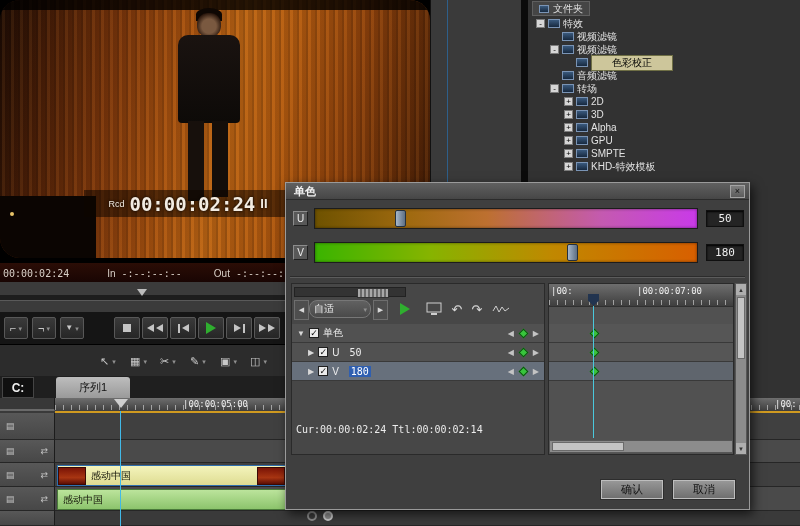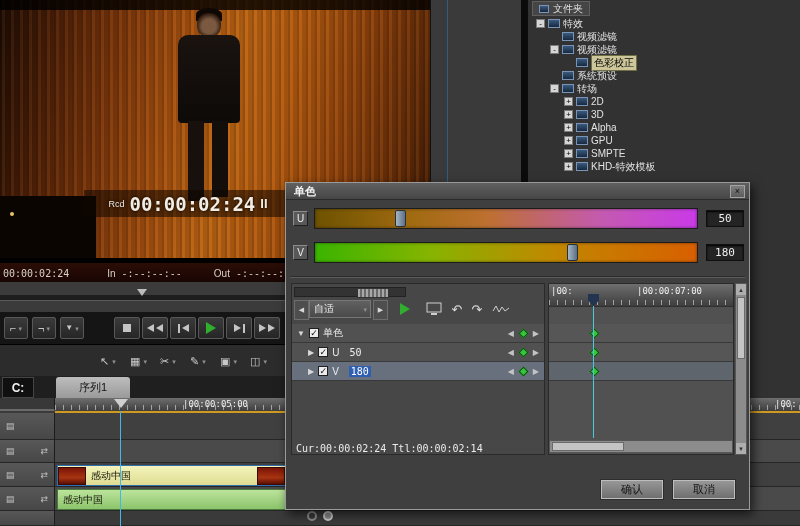--- a/index.html
+++ b/index.html
@@ -5,21 +5,21 @@
   html,body{margin:0;padding:0;background:#222;}
   #app{position:relative;width:800px;height:526px;background:#3a3a3a;overflow:hidden;
        font-family:"Liberation Sans",sans-serif;color:#ddd;font-size:10px;}
   .abs{position:absolute;}
   .mono{font-family:"DejaVu Sans Mono",monospace;}
   .flex{display:flex;align-items:center;}
 
   
   #preview{left:0;top:0;width:430px;height:262px;background:#000;border-right:1px solid #111;}
   #pimg{position:absolute;left:0;top:0;width:430px;height:258px;overflow:hidden;
-        background:linear-gradient(100deg,#1c0b04 0%,#4a1e07 12%,#7a350b 26%,#a5500f 40%,#bb6414 52%,#b25a10 64%,#8f420c 78%,#5f2a08 92%,#3a1805 100%);}
+        background:linear-gradient(100deg,#1c0b04 0%,#4a1e07 12%,#7a350b 26%,#a5500f 40%,#bb6414 52%,#b25a10 64%,#8f420c 78%,#5f2a08 92%,#3a1805 100%);border-radius:20px;}
   .streaks{position:absolute;left:0;top:0;width:430px;height:258px;opacity:.65;
         background:repeating-linear-gradient(90deg,rgba(0,0,0,.30) 0 2px,rgba(255,180,80,.10) 2px 5px,rgba(0,0,0,.16) 5px 9px);}
   #tc-overlay{position:absolute;left:84px;top:190px;width:208px;height:27px;background:rgba(15,5,0,.55);
         display:flex;align-items:center;justify-content:center;gap:5px;color:#f3ece2;text-shadow:0 0 3px #000;}
   #tc-overlay .rcd{font-size:9px;} #tc-overlay .tc{font-size:19px;font-weight:bold;} #tc-overlay .pp{font-size:13px;font-weight:bold;}
 
   
   #statusbar{left:0;top:262px;width:430px;height:20px;background:linear-gradient(#2b0d06,#180503);
         border-top:1px solid #000;color:#d8d0c8;}
   #scrub{left:0;top:282px;width:430px;height:30px;background:#3b3b3b;border-bottom:1px solid #111;}
@@ -64,21 +64,21 @@
   
   #fpanel{left:528px;top:0;width:272px;height:398px;background:#323232;}
   #fdivider{left:521px;top:0;width:7px;height:398px;background:#0b0b0b;}
   #ftab{position:absolute;left:4px;top:1px;height:13px;display:flex;align-items:center;gap:4px;background:#454545;
         border:1px solid #5f5f5f;padding:0 6px;color:#e0e0e0;}
   .titem{position:absolute;display:flex;align-items:center;gap:3px;height:13px;font-size:10px;color:#e2e2e2;white-space:nowrap;}
   .ebox{width:9px;height:9px;background:#d6d6d6;color:#000;border:1px solid #7c7c7c;font-size:8px;line-height:7px;
         text-align:center;box-sizing:border-box;flex:none;}
   .espace{width:9px;flex:none;}
   .tico{width:12px;height:9px;background:linear-gradient(#3a5a7e,#17293f);border:1px solid #7a94b5;box-sizing:border-box;flex:none;}
-  .tsel{background:#cdc69b;color:#000;border:1px solid #6f6f45;padding:0 2px;}
+  .tsel{background:#cdc69b;color:#000;border:1px solid #6f6f45;padding:0 20px;}
 
   
   #dialog{left:285px;top:182px;width:463px;height:326px;background:#3f3f3f;border:1px solid #9a9a9a;
         box-shadow:3px 4px 10px rgba(0,0,0,.65);}
   #dlgtitle{position:absolute;left:0;top:0;width:100%;height:17px;background:linear-gradient(#606060,#464646);
         border-bottom:1px solid #2b2b2b;display:flex;align-items:center;box-sizing:border-box;}
   #dlgclose{position:absolute;right:4px;top:2px;width:15px;height:13px;background:linear-gradient(#7e7e7e,#5c5c5c);
         border:1px solid #a2a2a2;color:#111;font-size:9px;line-height:11px;text-align:center;box-sizing:border-box;}
   .lblbox{background:#585858;border-top:1px solid #8c8c8c;border-left:1px solid #8c8c8c;border-right:1px solid #1f1f1f;
         border-bottom:1px solid #1f1f1f;color:#eee;font-size:10px;display:flex;align-items:center;justify-content:center;box-sizing:border-box;}
@@ -291,21 +291,21 @@
       <span>视频滤镜</span>
     </div>
     <div class="titem" style="left:36px;top:56px;">
       <span class="espace"></span>
       <span class="tico"></span>
       <span class="tsel">色彩校正</span>
     </div>
     <div class="titem" style="left:22px;top:69px;">
       <span class="espace"></span>
       <span class="tico"></span>
-      <span>系统预设</span>
+      <span>音频滤镜</span>
     </div>
     <div class="titem" style="left:22px;top:82px;">
       <span class="ebox">-</span>
       <span class="tico"></span>
       <span>转场</span>
     </div>
     <div class="titem" style="left:36px;top:95px;">
       <span class="ebox">+</span>
       <span class="tico"></span>
       <span>2D</span>
@@ -355,21 +355,21 @@
     </div>
     <div class="abs valbox mono" style="left:420px;top:61px;width:38px;height:17px;">180</div>
 
     <div class="abs" style="left:4px;top:93px;width:455px;height:1px;background:#2c2c2c;border-bottom:1px solid #5c5c5c;"></div>
 
     <div id="lpane">
       <div id="zoombar">
         <div id="zoomthumb"></div>
       </div>
       <div class="abs miniicon" style="left:2px;top:16px;width:13px;height:18px;background:#4e4e4e;border:1px solid #6e6e6e;font-size:7px;">◀</div>
-      <div id="combo" style="left:17px;width:62px;">
+      <div id="combo" style="left:17px;width:62px;border-radius:8px;">
         <span style="margin-left:4px;font-size:10px;">自适</span>
         <span class="caret" style="margin-left:auto;margin-right:3px;">▾</span>
       </div>
       <div class="abs miniicon" style="left:81px;top:16px;width:13px;height:18px;background:#4e4e4e;border:1px solid #6e6e6e;font-size:7px;">▶</div>
       <div class="abs miniicon" style="left:100px;top:16px;width:26px;height:18px;">
         <span class="tri-r big green"></span>
       </div>
       <div class="abs miniicon" style="left:132px;top:17px;width:20px;height:16px;">
         <svg width="16" height="14" viewBox="0 0 16 14">
             <rect x="1" y="1" width="14" height="9" fill="none" stroke="#cfcfcf"></rect>
@@ -412,21 +412,21 @@
           <span>V</span>
           <span class="mono editsel" style="margin-left:6px;">180</span>
           <span class="kfnav">
             <span>◀</span>
             <span class="kfd"></span>
             <span>▶</span>
           </span>
         </div>
       </div>
 
-      <div class="abs mono" style="left:4px;top:159px;font-size:10px;color:#ececec;">
+      <div class="abs mono" style="left:4px;top:140px;font-size:10px;color:#ececec;">
         <span>Cur:00:00:02:24</span>
         <span>Ttl:00:00:02:14</span>
       </div>
     </div>
 
     <div id="rpane">
       <div class="abs ruler" style="left:0;top:0;width:184px;height:22px;border-bottom:1px solid #303030;">
         <span class="abs mono" style="left:2px;top:2px;">|00:</span>
         <span class="abs mono" style="left:88px;top:2px;">|00:00:07:00</span>
         <div class="ticks"></div>

